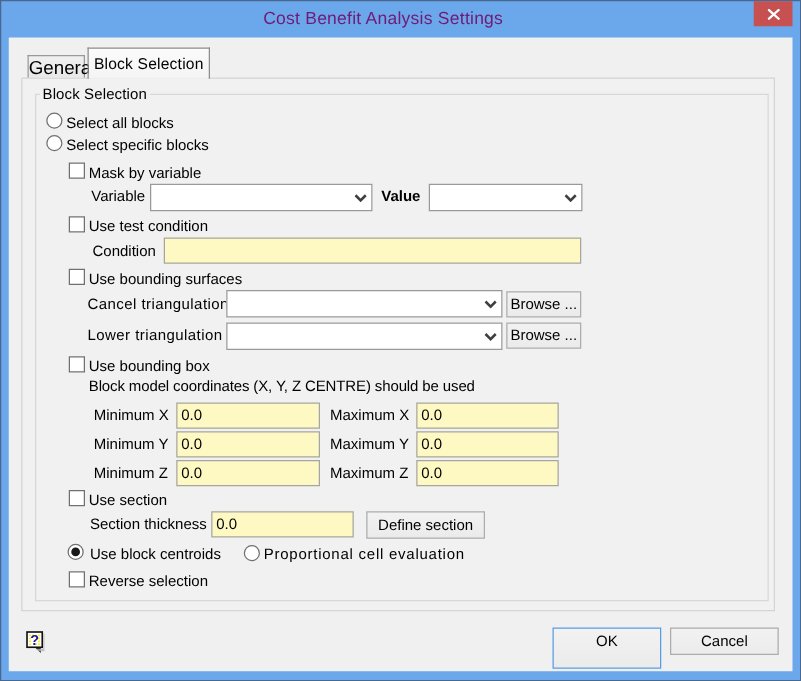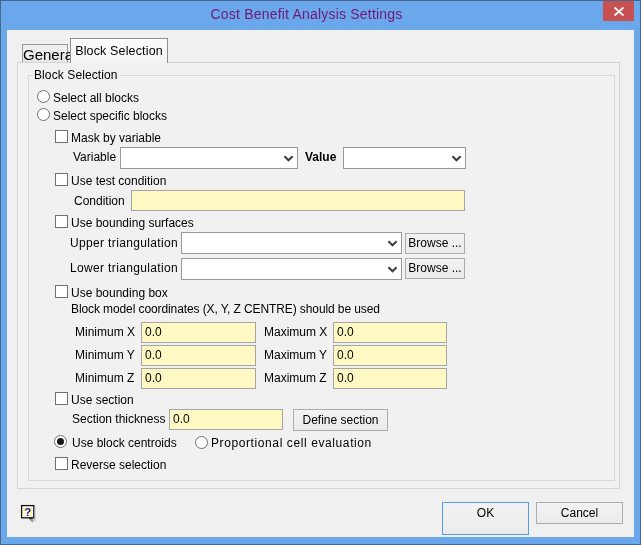--- a/index.html
+++ b/index.html
@@ -69,21 +69,21 @@
 
 <div class="check" style="left:55px; top:173px;"></div>
 <div class="lbl" style="left:71px; top:174px;">Use test condition</div>
 
 <div class="lbl" style="left:74px; top:194px;">Condition</div>
 <div class="input" style="left:131px; top:190px; width:334px; height:21px;"></div>
 
 <div class="check" style="left:55px; top:215px;"></div>
 <div class="lbl" style="left:71px; top:216px;">Use bounding surfaces</div>
 
-<div class="lbl" style="left:70px; top:236px; letter-spacing:0.35px;">Upper triangulation</div>
+<div class="lbl" style="left:70px; top:236px; letter-spacing:0.35px;">Cancel triangulation</div>
 <div class="combo" style="left:181px; top:232px; width:221px; height:22px;">
     <svg width="11" height="7" viewBox="0 0 11 7">
       <path d="M1.4 1.2 L5.5 5.3 L9.6 1.2" stroke="#3F3F3F" stroke-width="2" fill="none"></path>
     </svg>
   </div>
 <div class="btn" style="left:405px; top:233px; width:60px; height:21px; line-height:19px;">Browse ...</div>
 
 <div class="lbl" style="left:70px; top:261px; letter-spacing:0.35px;">Lower triangulation</div>
 <div class="combo" style="left:181px; top:258px; width:221px; height:22px;">
     <svg width="11" height="7" viewBox="0 0 11 7">

